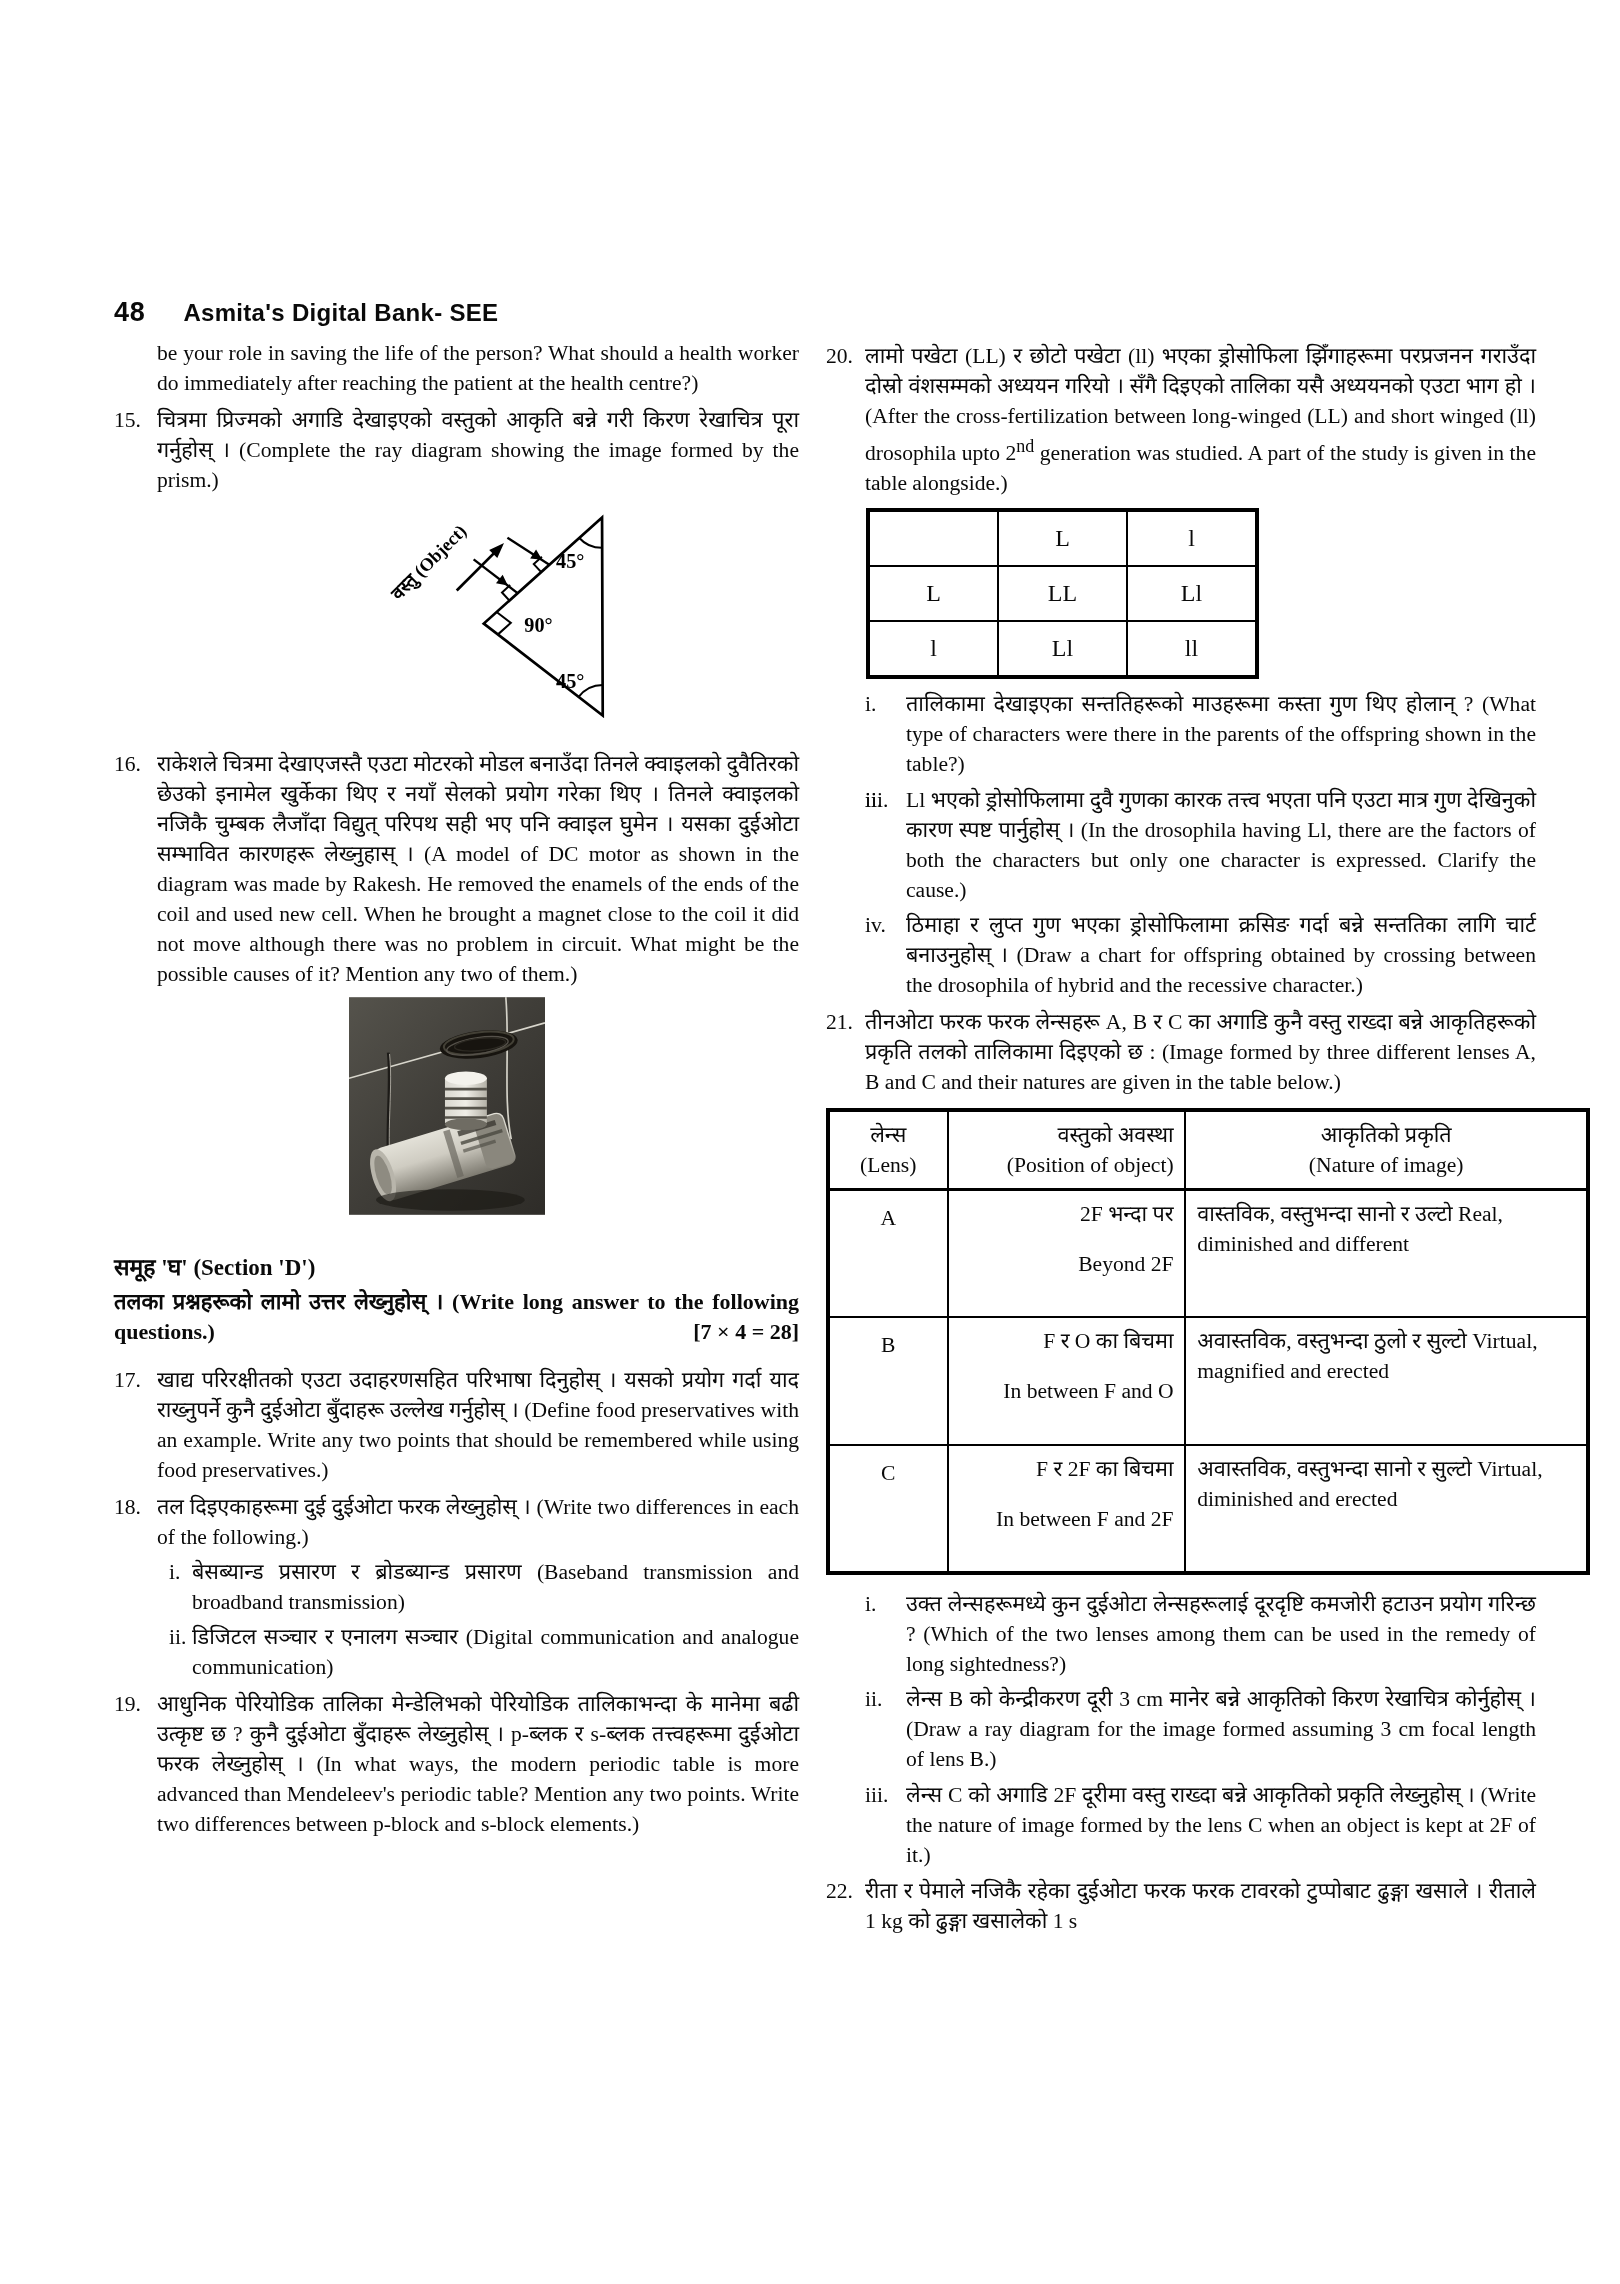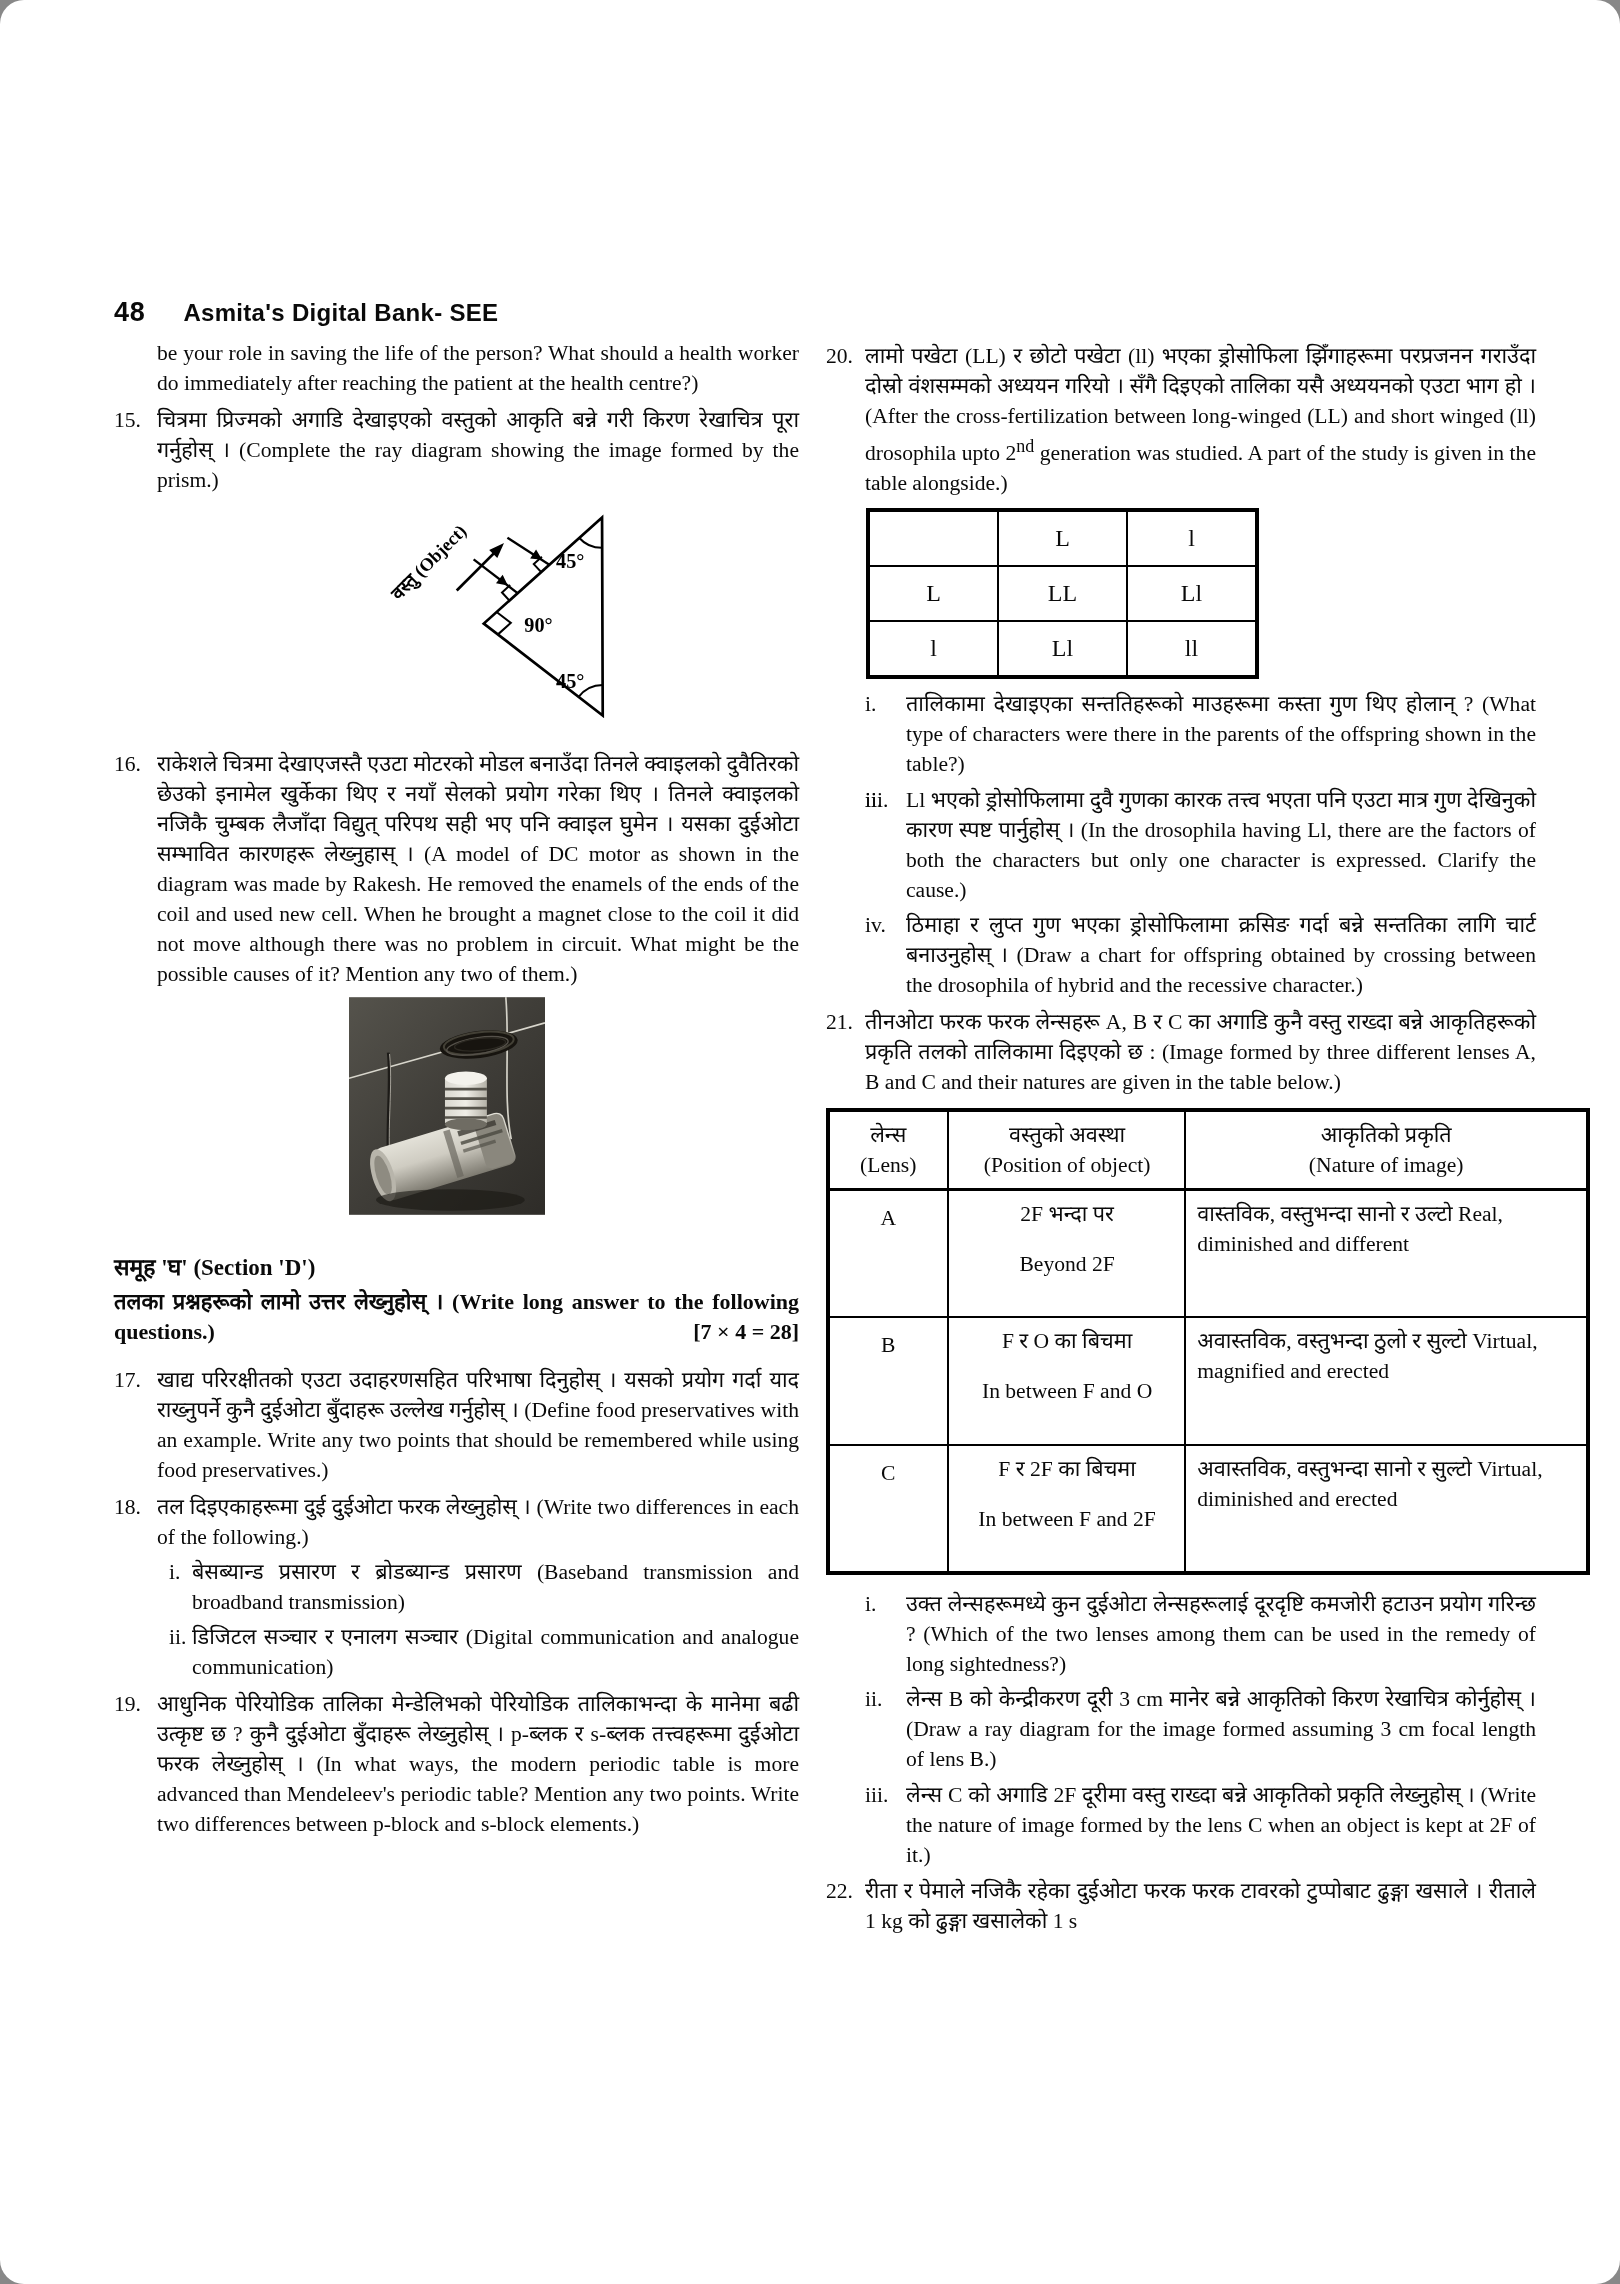--- a/index.html
+++ b/index.html
@@ -3,21 +3,20 @@
 <meta charset="utf-8">
 <style>
   html,body{margin:0;padding:0;background:#888;}
   .page{
     position:relative;
     width:1620px;height:2284px;
     background:#ffffff;
     font-family:"Liberation Serif","DejaVu Serif",serif;
     color:#0a0a0a;
     overflow:hidden;
-    border-radius:24px;
   }
   
   .page-header{position:absolute;left:114px;top:297px;display:flex;align-items:baseline;
     font-family:"Liberation Sans","DejaVu Sans",sans-serif;font-weight:bold;}
   .page-number{font-size:27px;letter-spacing:0.7px;}
   .book-title{font-size:24px;margin-left:38px;letter-spacing:0.3px;}
   
   .col{position:absolute;font-size:21.6px;line-height:30px;text-align:justify;}
   .col-left{left:114px;top:338px;width:685px;}
   .col-right{left:826px;top:341px;width:710px;}
@@ -45,21 +44,21 @@
   .punnett{border-collapse:collapse;margin:9.5px 0 4px 40px;}
   .punnett td{
     border:2.7px solid #000;width:125px;height:51px;
     text-align:center;vertical-align:middle;font-size:24px;
   }
   .punnett{border:4px solid #000;}
   
   .lens-table{border-collapse:collapse;border:4px solid #000;margin-top:10.8px;width:707px;table-layout:fixed;}
   .lens-table th,.lens-table td{border:2px solid #000;padding:8px 10.8px;font-weight:normal;}
   .lens-table .c1{width:95px;text-align:center;}
-  .lens-table .c2{width:213px;text-align:center;padding-left:12px;}
+  .lens-table .c2{width:213px;text-align:right;padding-left:12px;}
   .lens-table .c3{width:378px;text-align:left;}
   .lens-table thead th{text-align:center;font-size:21.6px;line-height:30px;border-bottom:3.4px solid #000;}
   .lens-table td{vertical-align:top;font-size:21.6px;line-height:30px;}
   .lens-table .pos-eng{display:block;margin-top:20px;}
   .lens-table td.c1{padding-top:12px;}
   .lens-table tbody tr{height:128px;}
   .hdr-line{display:block;}
 </style>
 </head>
 <body>

